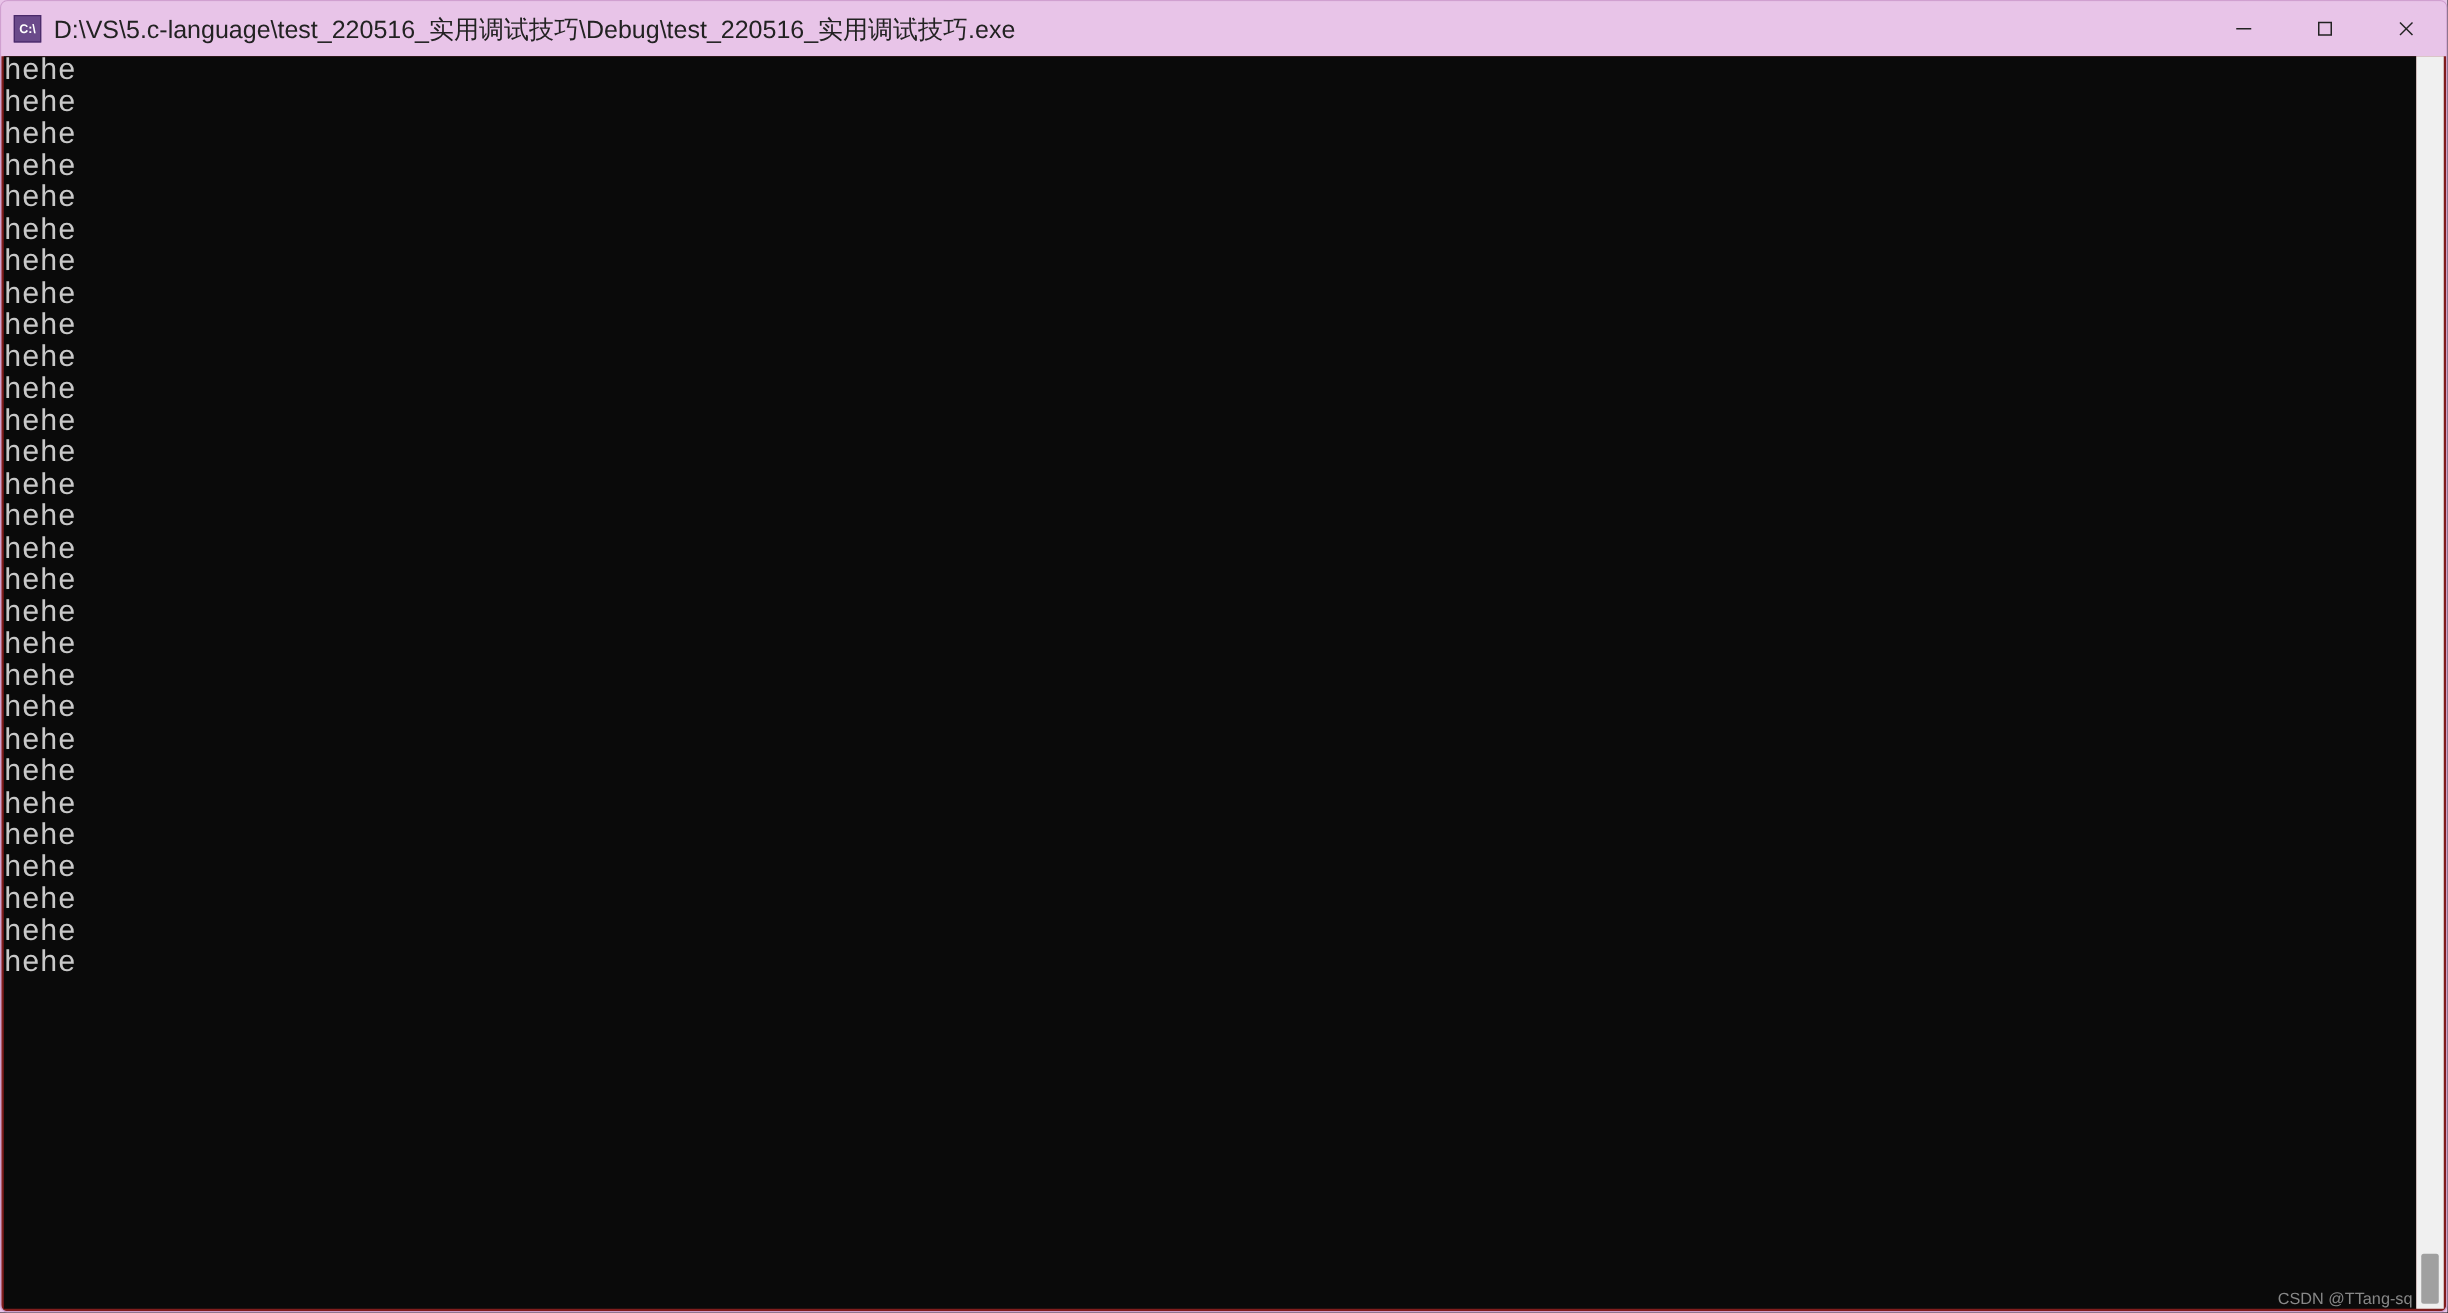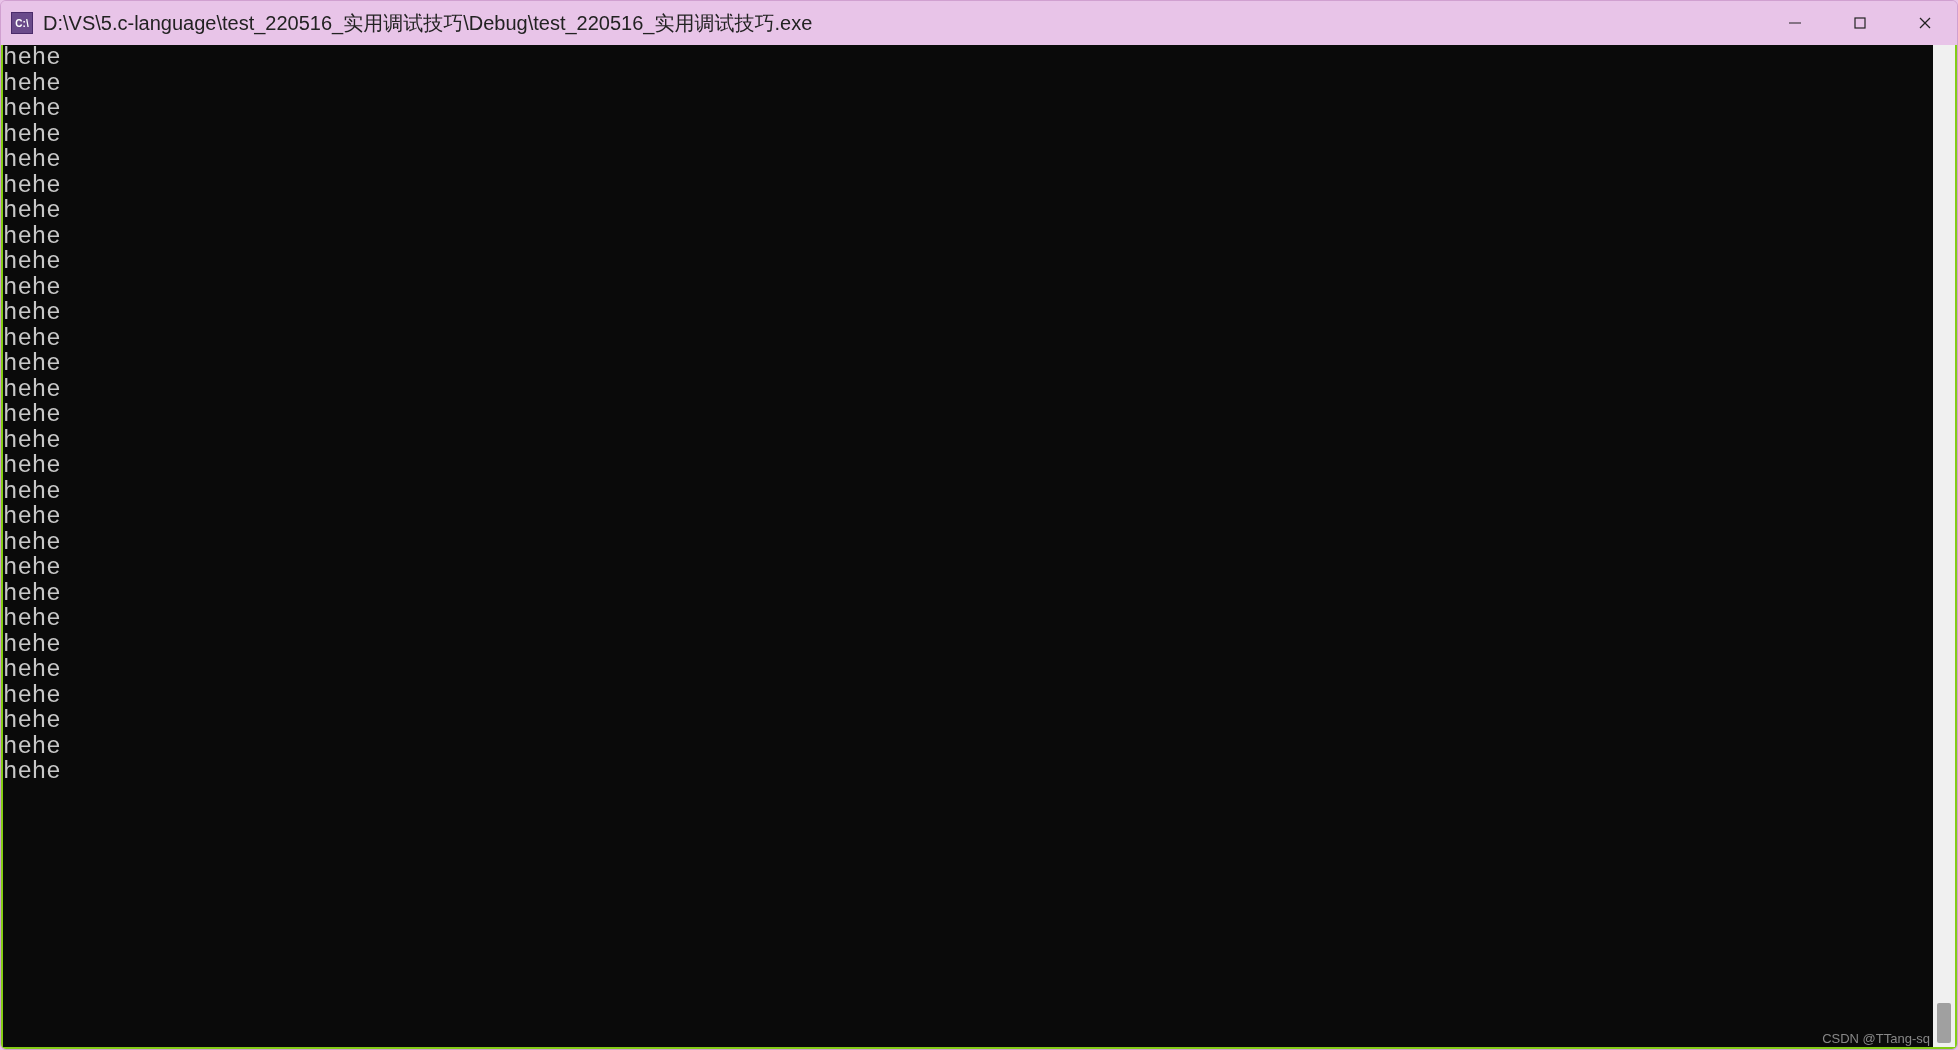--- a/index.html
+++ b/index.html
@@ -62,21 +62,21 @@
       justify-content: center;
       cursor: pointer;
     }
     .win-btn svg {
       width: 14px;
       height: 14px;
     }
     .console-area {
       flex: 1;
       display: flex;
-      background: #84cc16;
+      background: #7f1d1d;
       padding: 0 2px 2px 2px;
       min-height: 0;
     }
     .console {
       flex: 1;
       background: #0a0a0a;
       color: #c8c8c8;
       font-family: 'Consolas', 'Courier New', monospace;
       font-size: 24px;
       line-height: 25.5px;

